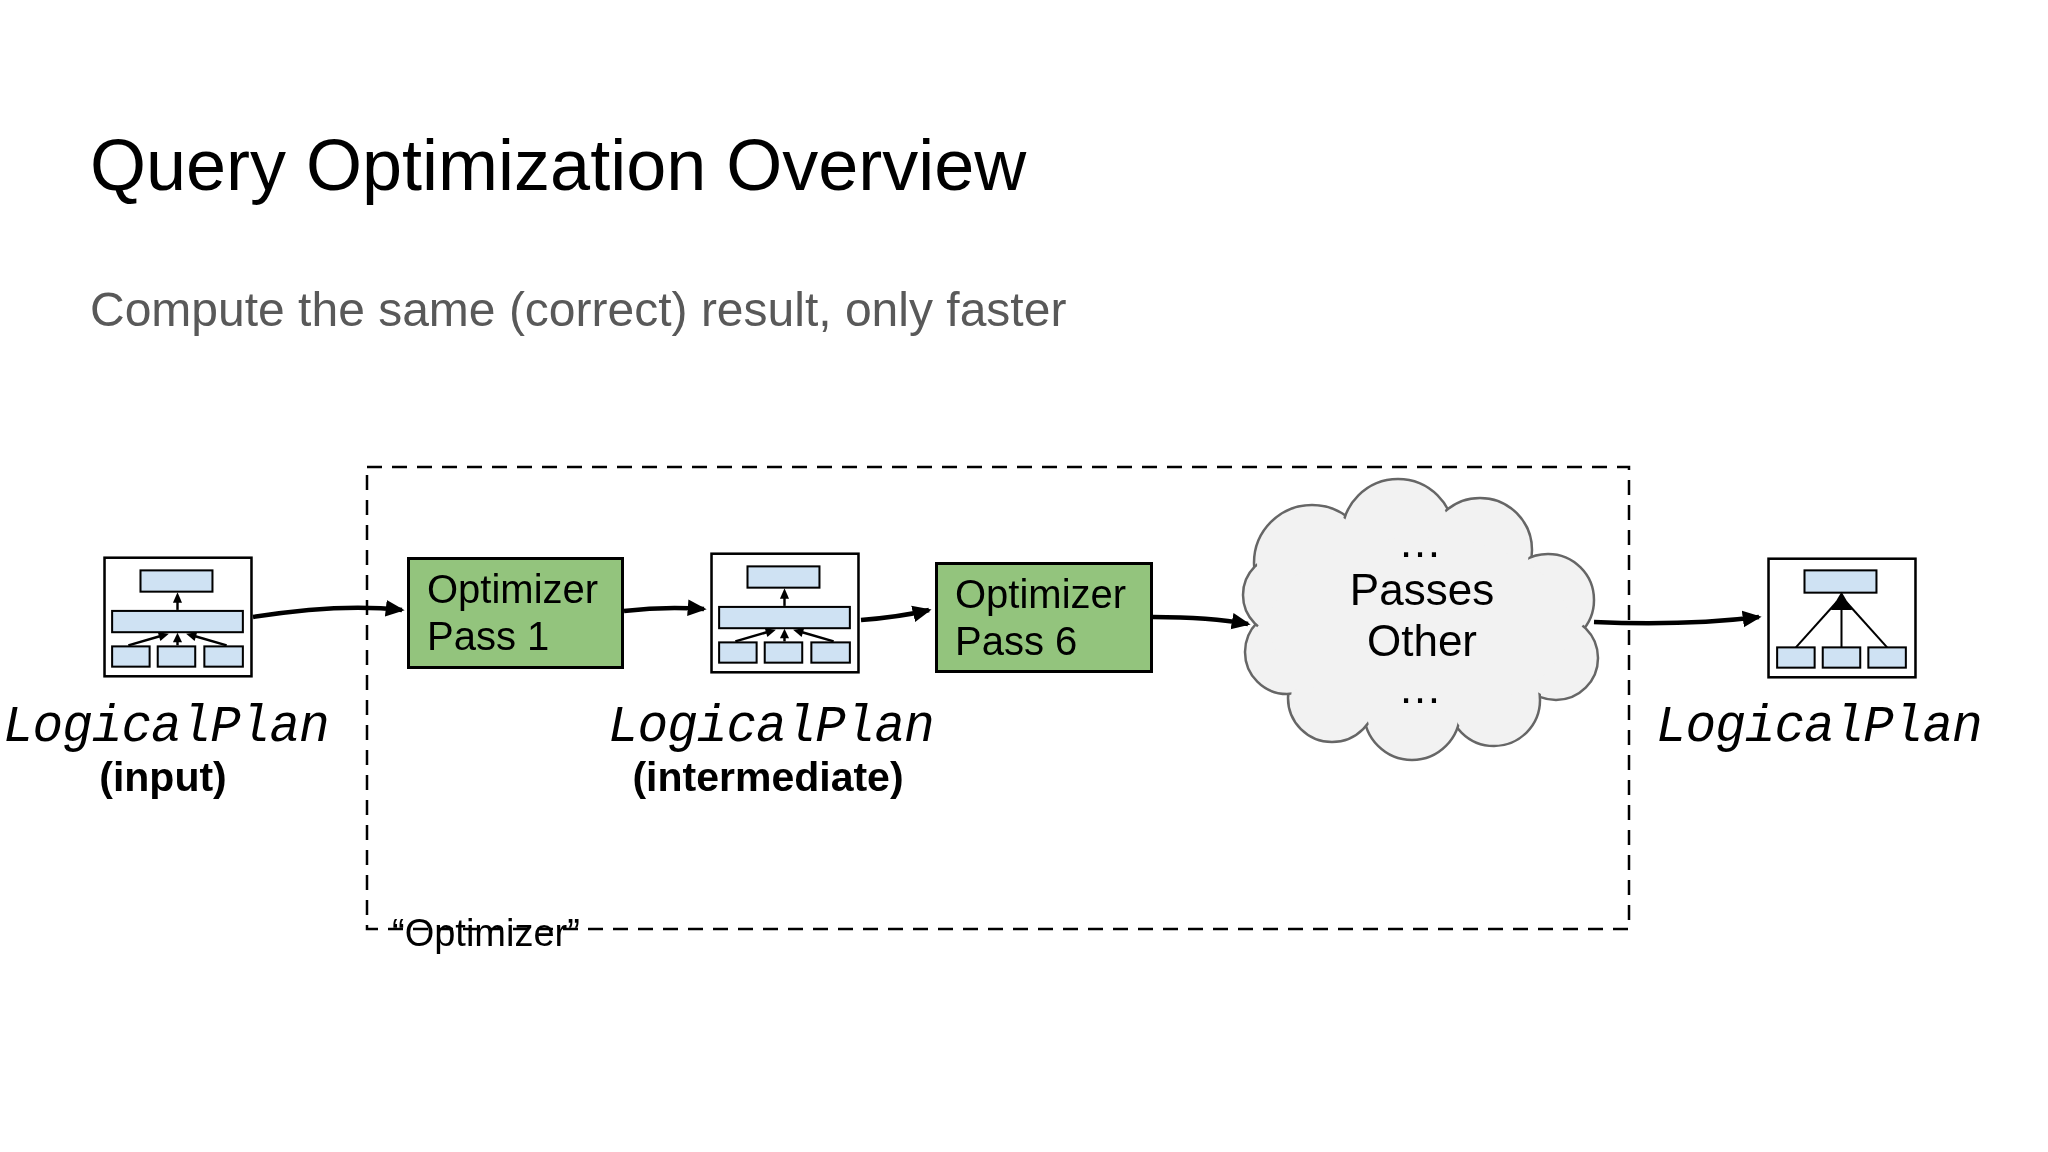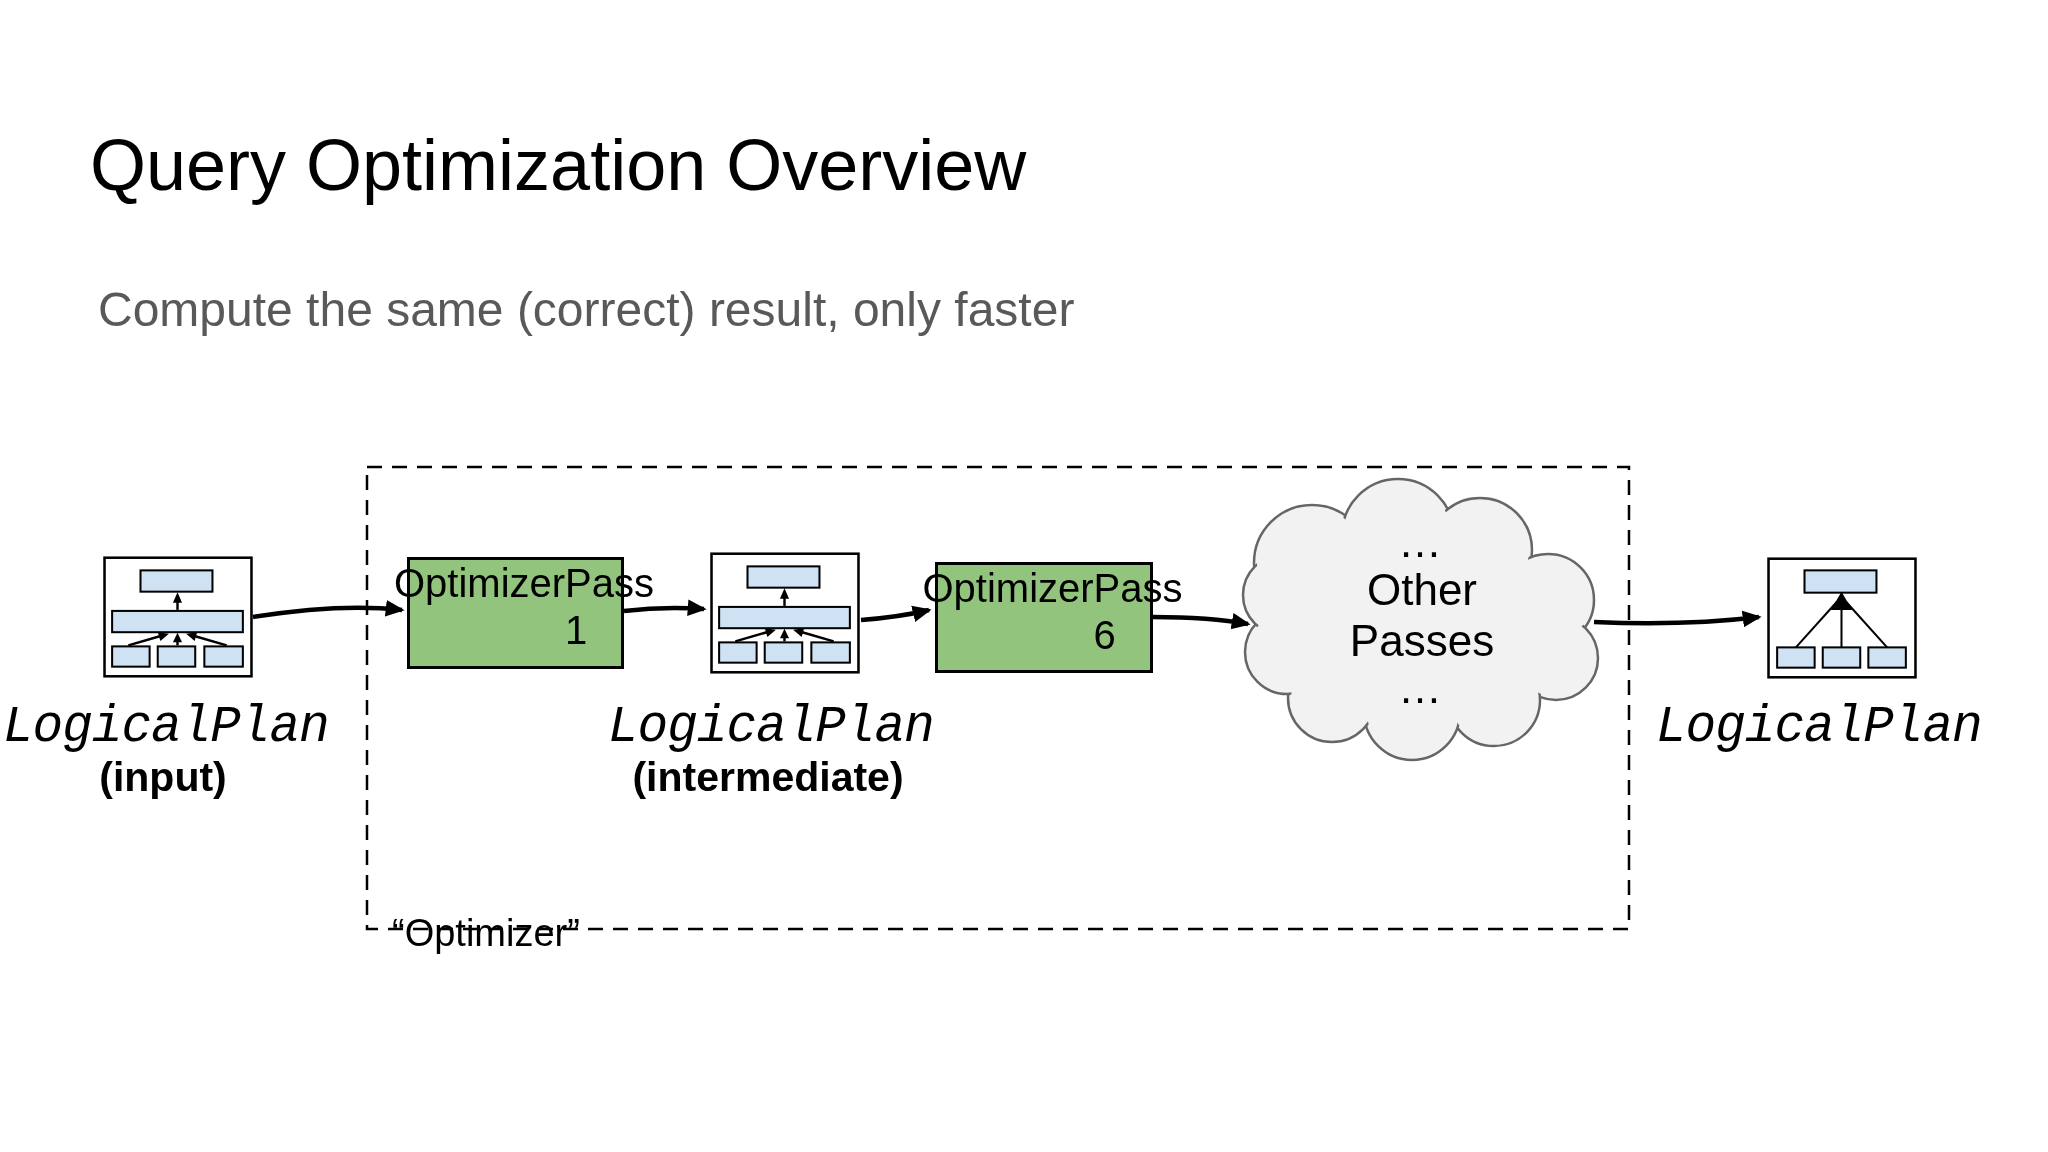--- a/index.html
+++ b/index.html
@@ -16,35 +16,34 @@
   .title {
     left:90px; top:96px;
     font-size:72px; font-weight:400; color:#000;
     white-space:nowrap;
     margin-top:28px;
   }
   .subtitle {
     left:90px; top:282px;
     font-size:48px; font-weight:400; color:#595959;
     white-space:nowrap;
-    margin-left:8px;
   }
 
   #diagram-layer { left:0; top:0; }
 
   .tree-box { width:150px; height:122px; }
   #input-tree { left:103px; top:556px; }
   #mid-tree   { left:710px; top:552px; }
   #out-tree   { left:1767px; top:557px; }
 
   .pass {
     background:#93c47d;
     border:3px solid #000;
     box-sizing:border-box;
-    display:flex; flex-direction:row; justify-content:center;
+    display:flex; flex-direction:column; justify-content:center;
     padding-left:17px;
     font-size:40px; line-height:47px; color:#000;
   }
   #pass1 { left:407px; top:557px; width:217px; height:112px; }
   #pass2 { left:935px; top:562px; width:218px; height:111px; }
 
   .plan-label { width:320px; text-align:center; }
   .plan-name {
     font-family:"Liberation Mono","DejaVu Sans Mono",monospace;
     font-weight:normal; font-style:italic;
@@ -189,22 +188,22 @@
   <div>Optimizer</div>
   <div>Pass 1</div>
 </div>
 <div id="pass2" class="abs pass">
   <div>Optimizer</div>
   <div>Pass 6</div>
 </div>
 
 <div class="abs cloud-text">
   <div class="cloud-dots">…</div>
+  <div class="cloud-line">Passes</div>
   <div class="cloud-line">Other</div>
-  <div class="cloud-line">Passes</div>
   <div class="cloud-dots">…</div>
 </div>
 
 <div id="input-label" class="abs plan-label">
   <div class="plan-name">LogicalPlan</div>
   <div class="plan-role">(input)</div>
 </div>
 <div id="mid-label" class="abs plan-label">
   <div class="plan-name">LogicalPlan</div>
   <div class="plan-role">(intermediate)</div>

